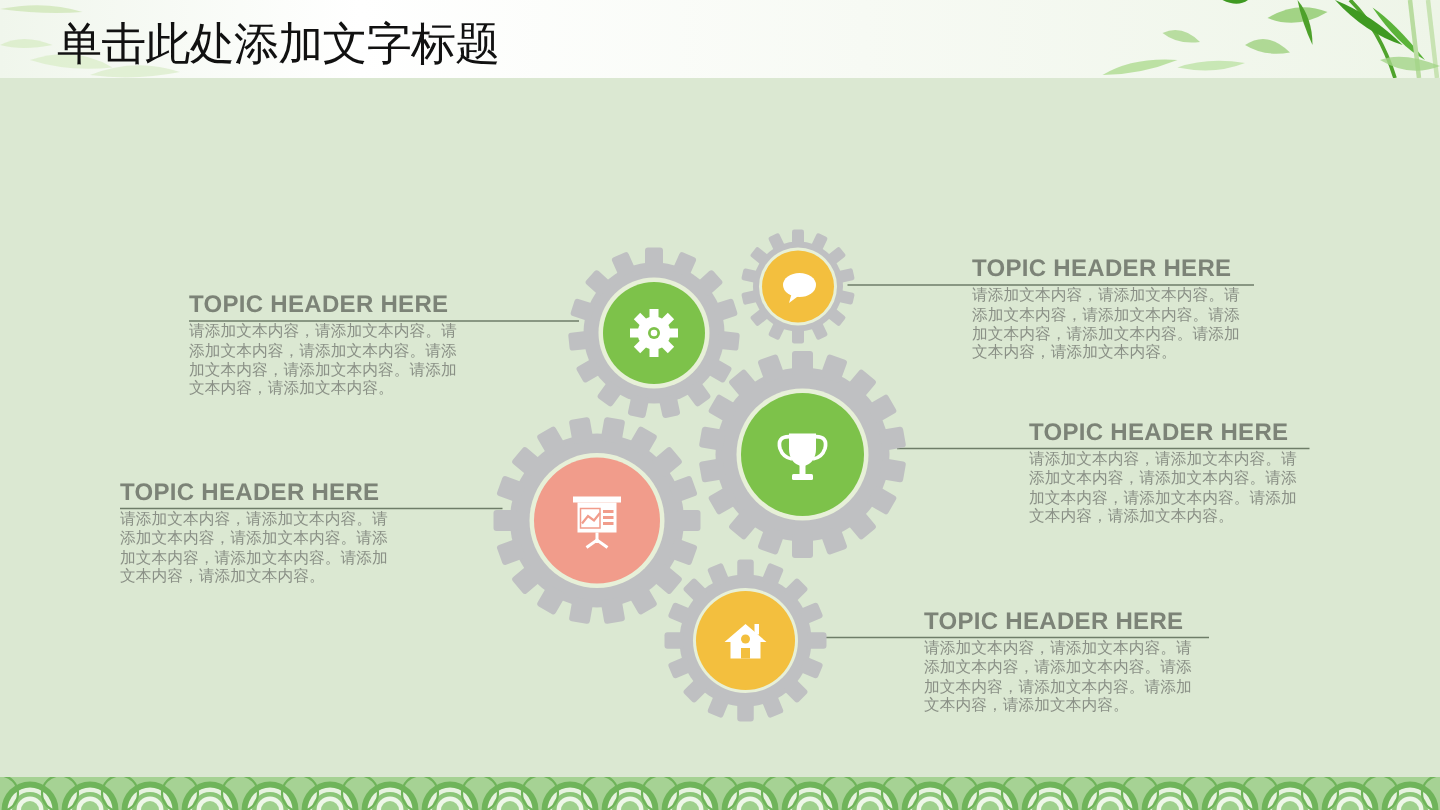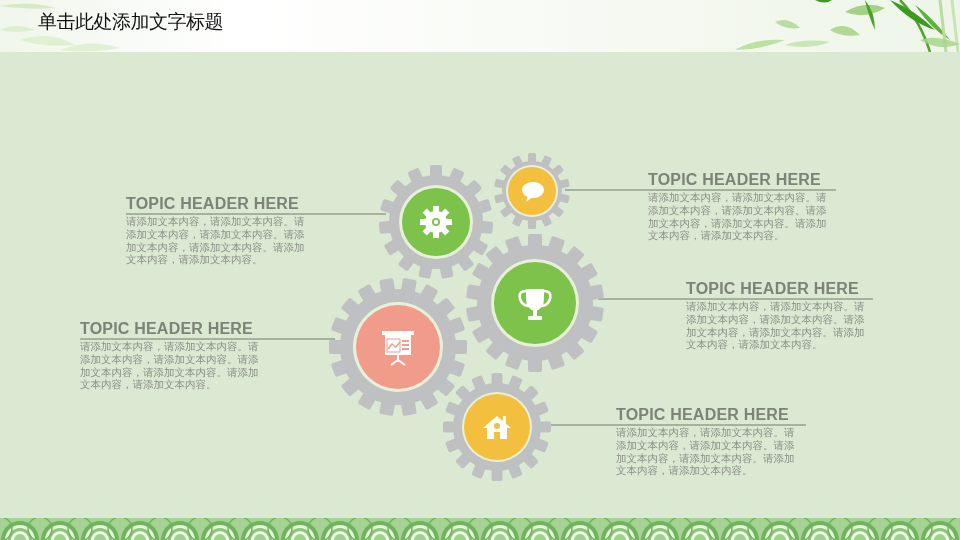--- a/index.html
+++ b/index.html
@@ -3,21 +3,21 @@
 <meta charset="utf-8">
 <style>
   * { margin:0; padding:0; box-sizing:border-box; }
   html, body { width:960px; height:540px; overflow:hidden; }
   body { position:relative; background:#dbe8d2; font-family:"DejaVu Sans","Liberation Sans",sans-serif; }
   .header-band {
     position:absolute; left:0; top:0; width:960px; height:52px;
     background:linear-gradient(90deg,#f0f6ec 0%,#ffffff 25%,#f7faf4 60%,#eef5e8 100%);
   }
   .title {
-    position:absolute; left:38px; top:9px; font-size:19px; color:#111;
+    position:absolute; left:38px; top:9px; font-size:30px; color:#111;
     font-family:"DejaVu Sans","Liberation Sans",sans-serif; letter-spacing:-0.5px;
   }
   .bamboo { position:absolute; top:0; right:0; width:300px; height:52px; }
   .leaf-left { position:absolute; left:0; top:0; width:140px; height:52px; }
   .footer-waves { position:absolute; left:0; bottom:0; width:960px; height:22px; }
   .topic {
     position:absolute;
   }
   .topic .th {
     font-family:"Liberation Sans","DejaVu Sans",sans-serif; font-weight:bold;

